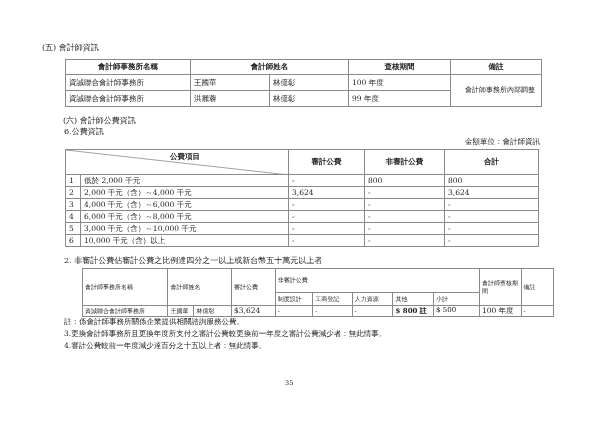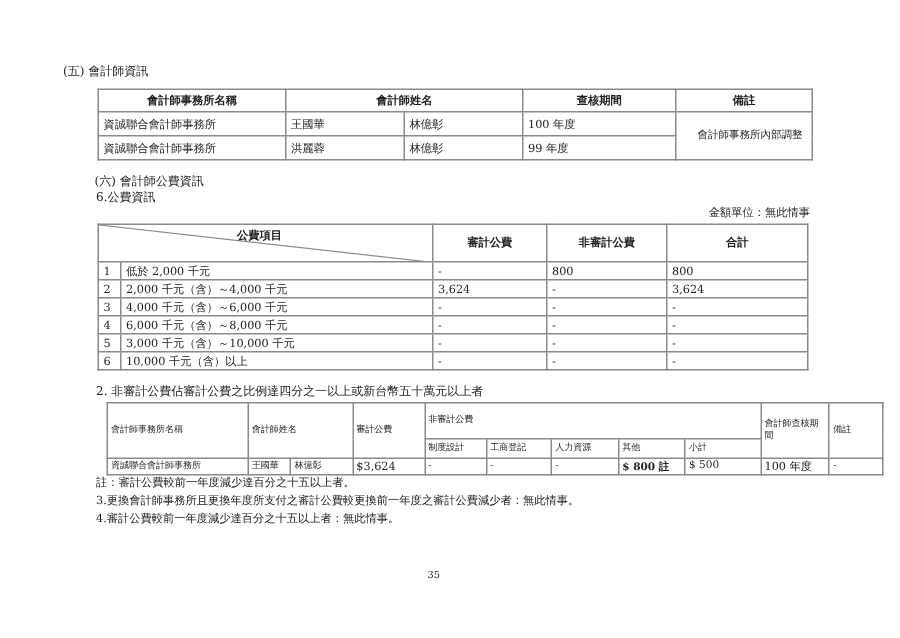--- a/index.html
+++ b/index.html
@@ -48,37 +48,37 @@
     <td class="c">資誠聯合會計師事務所</td>
     <td class="c">洪麗蓉</td>
     <td class="c">林億彰</td>
     <td class="c">99 年度</td>
   </tr>
 </tbody>
   </table>
 
 <div class="abs txt" style="left:42px; top:117px;padding-left:21px;">(六) 會計師公費資訊</div>
 <div class="abs txt" style="left:64px; top:128px;">6.公費資訊</div>
-<div class="abs txt" style="right:60px; top:138px; font-size:7.5px;">金額單位：無此情事</div>
+<div class="abs txt" style="right:60px; top:138px; font-size:7.5px;">金額單位：會計師資訊</div>
 
 <table style="left:65px; top:149px; width:473px;">
   <colgroup>
     <col style="width:15px">
       <col style="width:208px">
       <col style="width:76px">
       <col style="width:80px">
       <col style="width:94px">
   </colgroup>
   <tbody>
       <tr style="height:25px">
     <th colspan="2" class="diag" style="padding:0;">
       <svg width="223" height="25" viewBox="0 0 223 25">
         <line x1="0" y1="0" x2="223" y2="25" stroke="#8a8a8a" stroke-width="0.8"></line>
       </svg>
-      <span style="position:absolute; left:92px; top:3px;">公費項目</span>
+      <span style="position:absolute; left:104px; top:3px;">公費項目</span>
       <span style="position:absolute; left:4px; top:14px;margin-top:30px;">金額級距</span>
     </th>
     <th class="c">審計公費</th>
     <th class="c">非審計公費</th>
     <th class="c">合計</th>
   </tr>
   <tr style="height:12px">
     <td>1</td>
     <td>低於 2,000 千元</td>
     <td class="c">-</td>
@@ -118,21 +118,21 @@
     <td>10,000 千元（含）以上</td>
     <td class="c">-</td>
     <td class="c">-</td>
     <td class="c">-</td>
   </tr>
 </tbody>
   </table>
 
 <div class="abs txt" style="left:64px; top:257px; font-size:8px;">2. 非審計公費佔審計公費之比例達四分之一以上或新台幣五十萬元以上者</div>
 
-<table class="small" style="left:71px; top:268px; width:518px;">
+<table class="small" style="left:82px; top:268px; width:472px;">
   <colgroup>
     <col style="width:82px">
     <col style="width:25px">
       <col style="width:36px">
     <col style="width:42px">
     <col style="width:36px">
       <col style="width:38px">
       <col style="width:39px">
       <col style="width:39px">
       <col style="width:44px">
@@ -164,17 +164,17 @@
     <td class="c">-</td>
     <td class="c">-</td>
     <td class="c" style="font-size:7px;font-weight:bold;">$ 800  註</td>
     <td class="c" style="font-size:7px;">$ 500</td>
     <td class="c" style="font-size:7.5px;">100 年度</td>
     <td class="c">-</td>
   </tr>
 </tbody>
   </table>
 
-<div class="abs txt" style="left:64px; top:318px; font-size:7.5px;">註：審計公費較前一年度減少達百分之十五以上者。</div>
+<div class="abs txt" style="left:64px; top:318px; font-size:7.5px;">註：係會計師事務所關係企業提供相關諮詢服務公費。</div>
 <div class="abs txt" style="left:64px; top:330px; font-size:7.5px;">3.更換會計師事務所且更換年度所支付之審計公費較更換前一年度之審計公費減少者：無此情事。</div>
 <div class="abs txt" style="left:64px; top:342px; font-size:7.5px;">4.審計公費較前一年度減少達百分之十五以上者：無此情事。</div>
 
 <div class="abs txt" style="left:285px; top:380px; font-size:6.5px;">35</div>
 
 </body></html>

